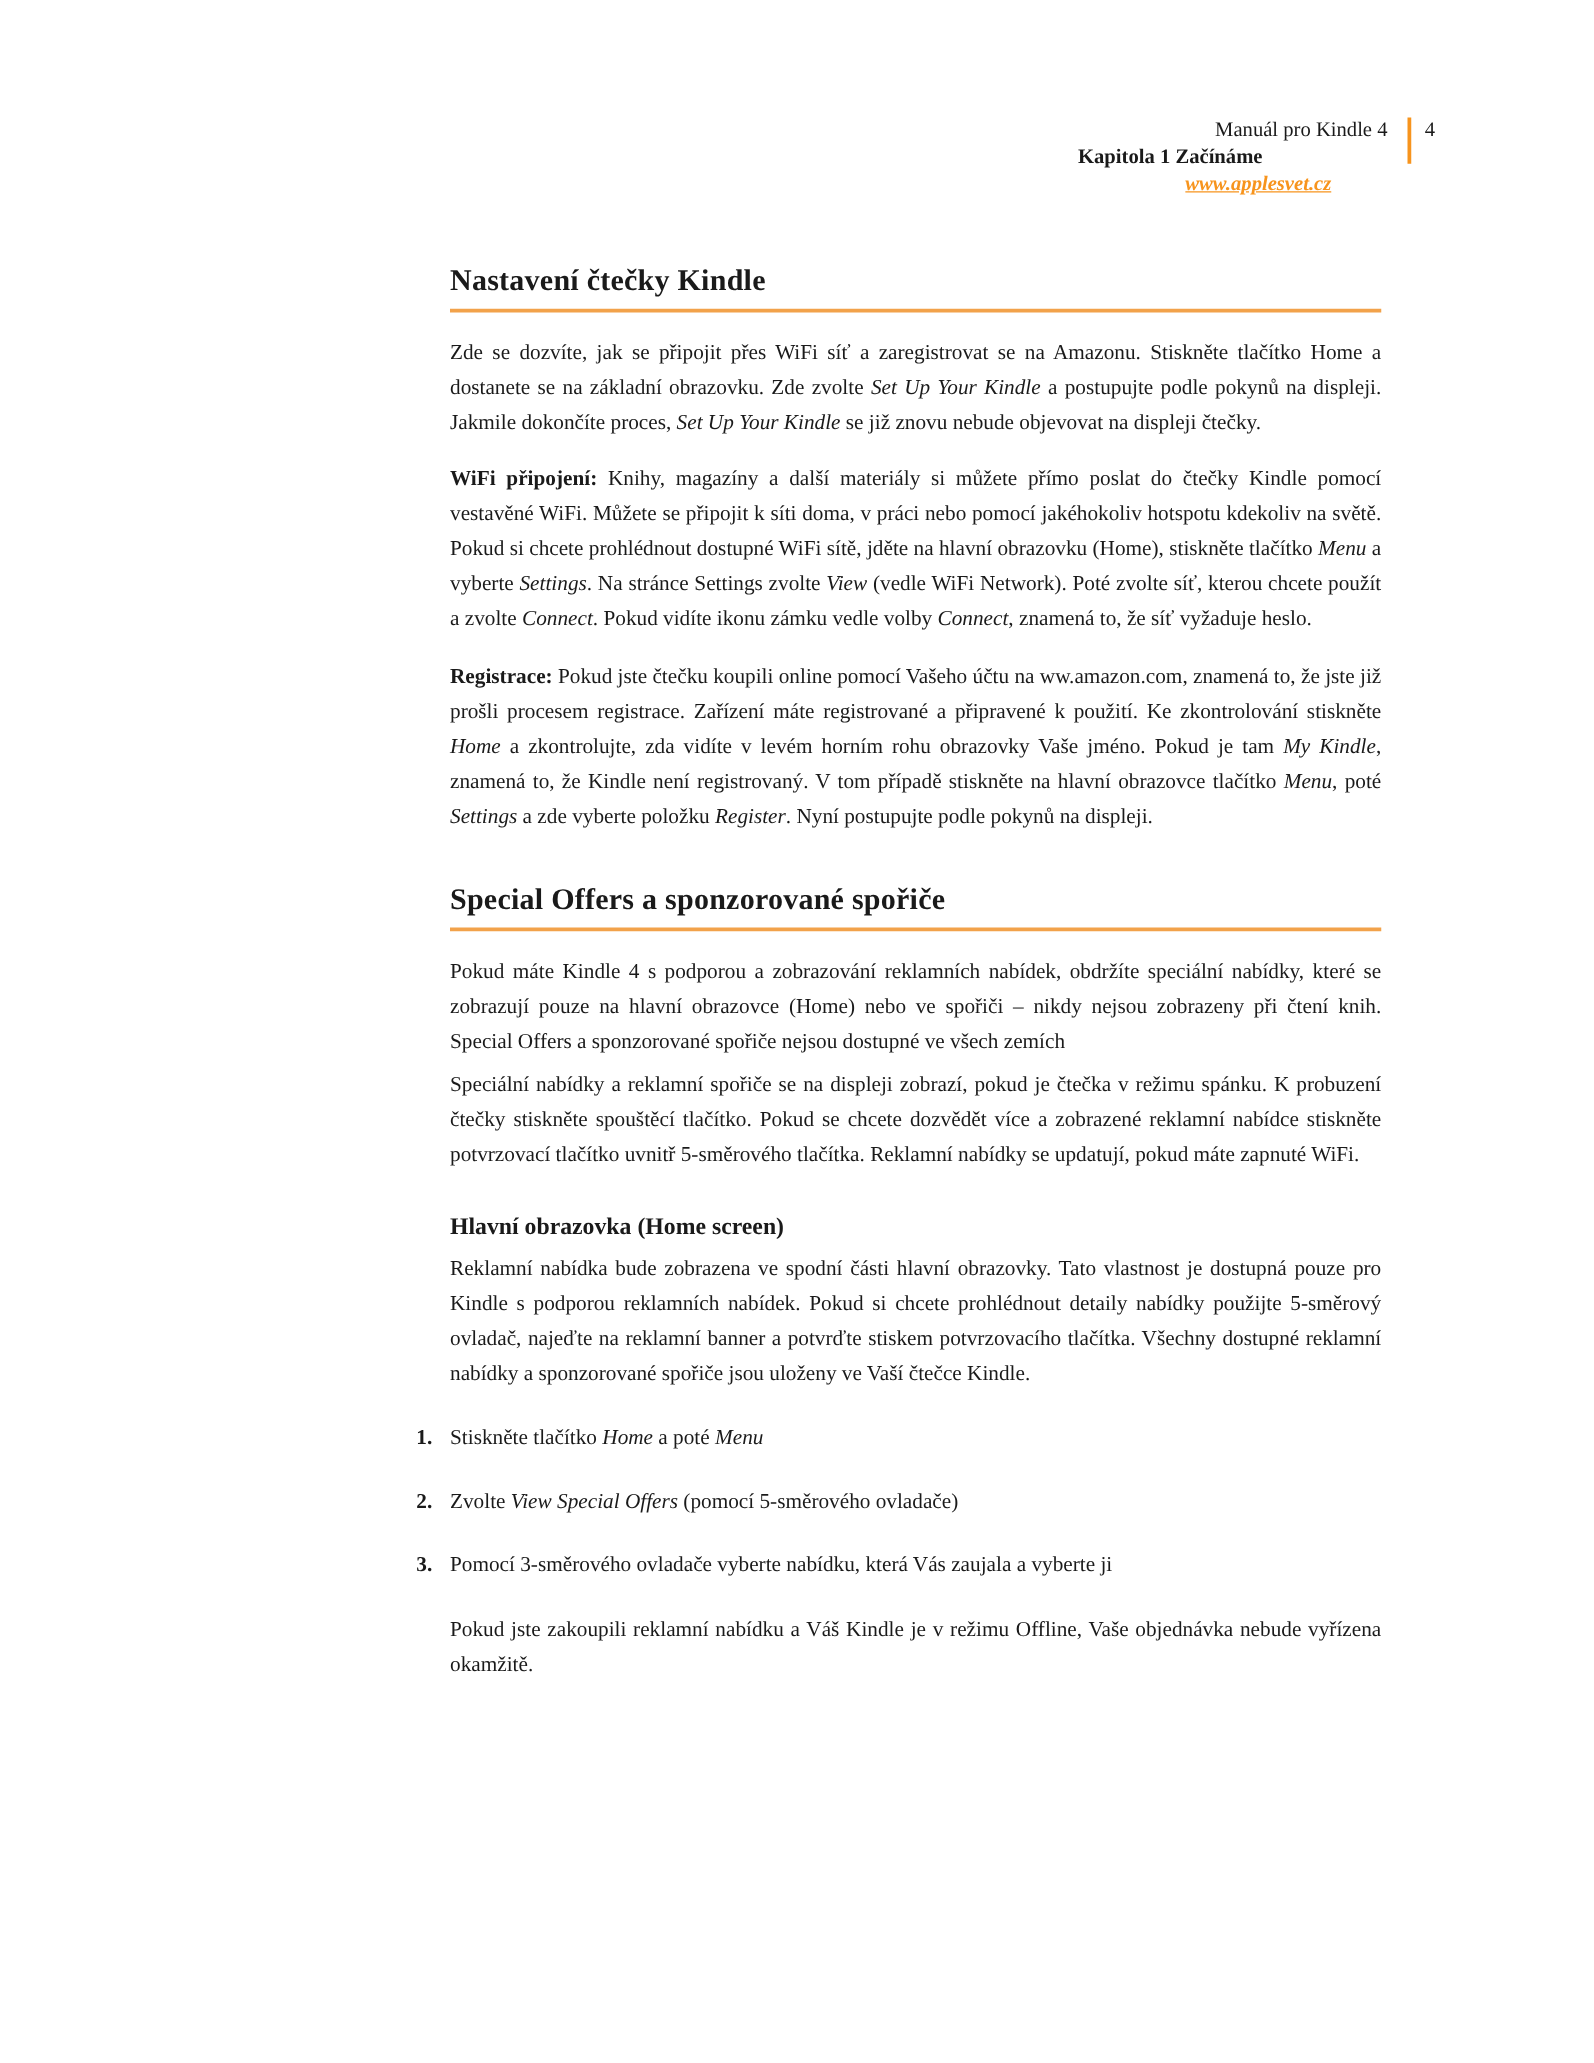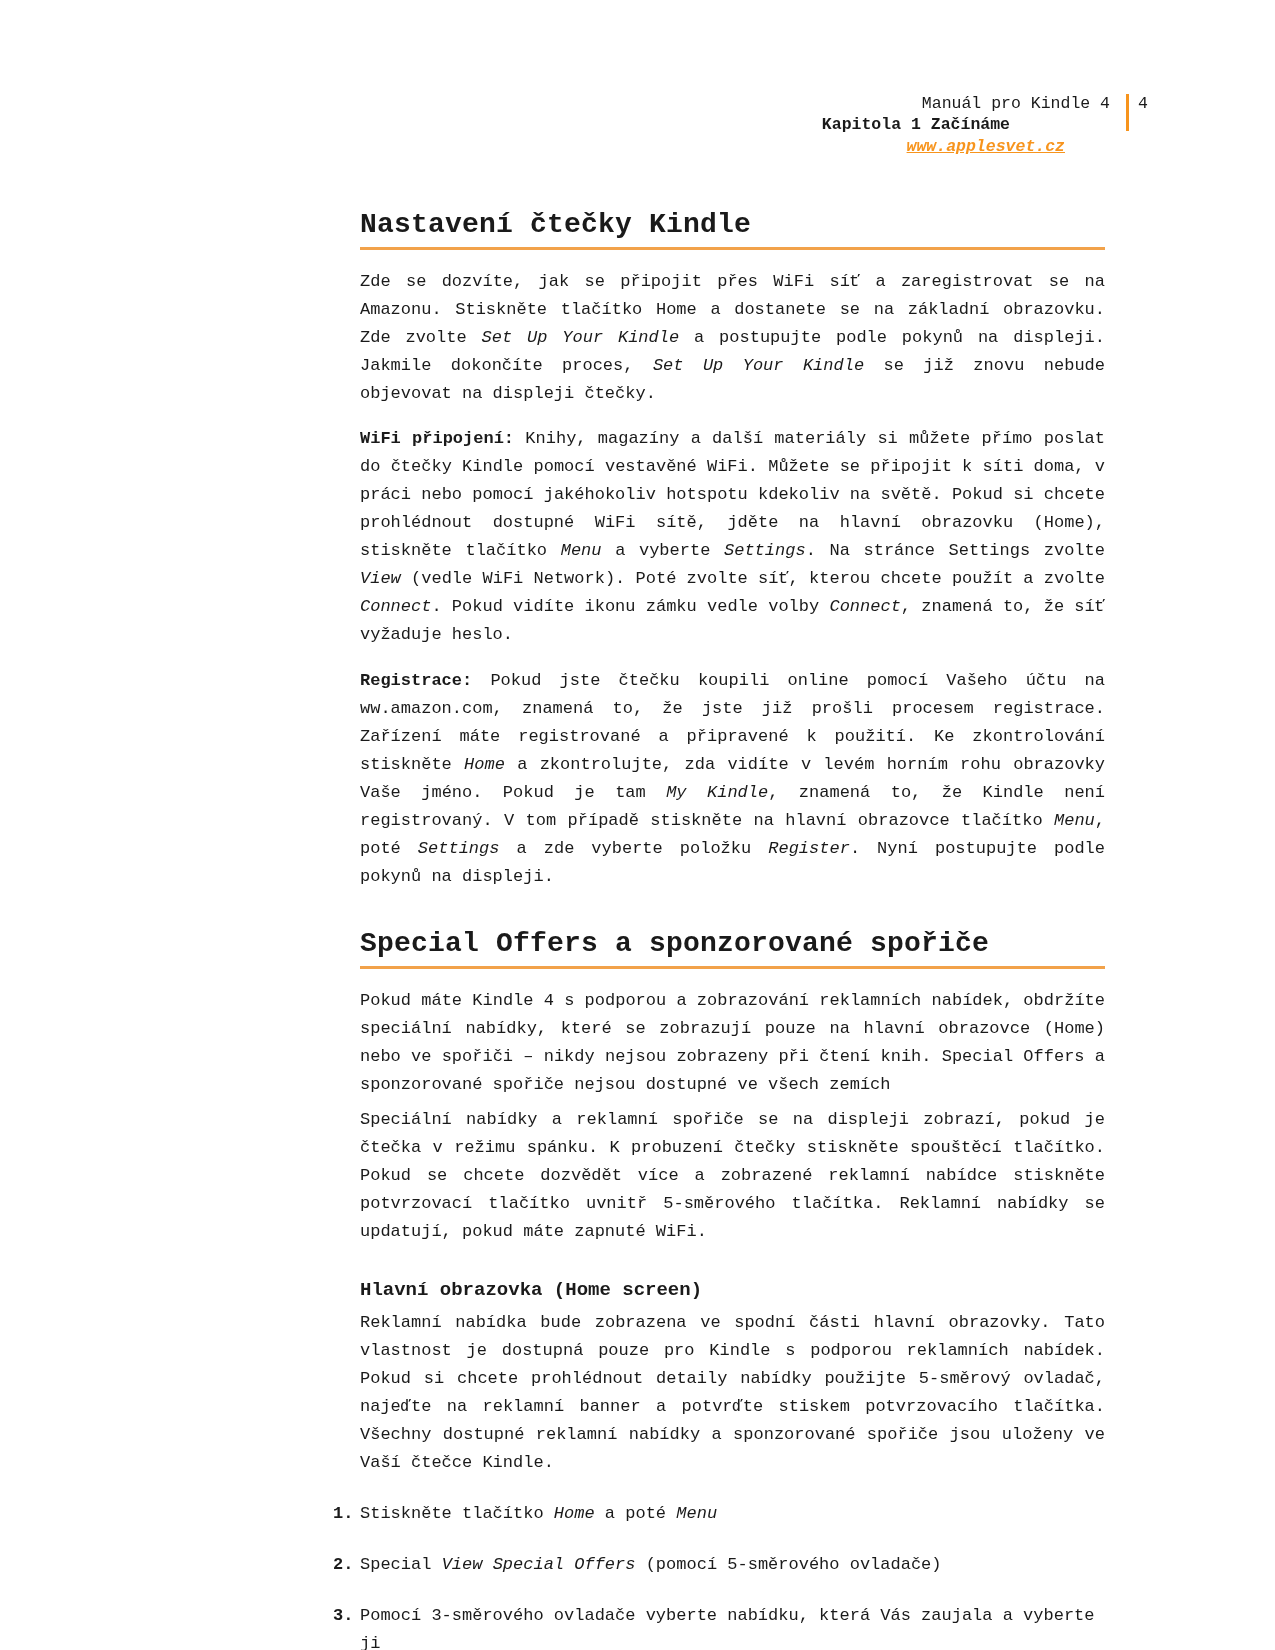--- a/index.html
+++ b/index.html
@@ -5,21 +5,21 @@
   :root{
     --accent:#F7941D;
     --rule:#F2A24A;
     --ink:#1a1a1a;
   }
   html,body{margin:0;padding:0;background:#fff;}
   .page{
     position:relative;
     width:1275px;height:1650px;
     background:#fff;color:var(--ink);
-    font-family:Liberation Mono, monospace;
+    font-family:Liberation Serif, serif;
     overflow:hidden;
   }
 
   
   .hdr{
     position:absolute;top:93px;right:125px;width:330px;
     font-size:16.5px;line-height:21px;text-align:right;
   }
   .hdr-line1{padding-right:40px;font-weight:400;}
   .hdr-line2{padding-right:140px;font-weight:700;}
@@ -33,21 +33,21 @@
     width:3px;height:37px;background:var(--accent);
   }
   .hdr-pnum{position:absolute;top:0;right:2px;font-weight:400;}
 
   
   .content{position:absolute;left:360px;top:172px;width:745px;}
 
   p{margin:0;font-size:17px;line-height:28px;text-align:justify;}
 
   .h-small{margin:0;font-size:19px;font-weight:700;line-height:24px;}
-  .h-big{margin:0;font-size:28px;font-weight:700;line-height:30px;letter-spacing:0.2px;}
+  .h-big{margin:0;font-size:24px;font-weight:700;line-height:30px;letter-spacing:0.2px;}
   .rule{height:3px;background:var(--rule);border:0;margin:7px 0 0 0;width:100%;}
 
   .activity-wrap{position:relative;}
   .activity-icon{
     position:absolute;left:-62px;top:27px;
     width:30px;height:30px;border-radius:50%;
     border:5px solid #151515;
   }
   .activity-icon::after{
     content:"";position:absolute;inset:2px;border-radius:50%;
@@ -103,21 +103,21 @@
     <h3 class="h-small mt-sub">Hlavní obrazovka (Home screen)</h3>
     <p class="mt-subp">Reklamní nabídka bude zobrazena ve spodní části hlavní obrazovky. Tato vlastnost je dostupná pouze pro Kindle s podporou reklamních nabídek. Pokud si chcete prohlédnout detaily nabídky použijte 5-směrový ovladač, najeďte na reklamní banner a potvrďte stiskem potvrzovacího tlačítka. Všechny dostupné reklamní nabídky a sponzorované spořiče jsou uloženy ve Vaší čtečce Kindle.</p>
 
 
     <div class="step">
       <span class="step-num">1.</span>
       <span class="step-text"><span>Stiskněte tlačítko </span><span style="font-style: italic;">Home</span><span> a poté </span><span style="font-style: italic;">Menu</span></span>
     </div>
     <div class="step">
       <span class="step-num">2.</span>
-      <span class="step-text"><span>Special </span><span style="font-style: italic;">View Special Offers</span><span> (pomocí 5-směrového ovladače)</span></span>
+      <span class="step-text"><span>Zvolte </span><span style="font-style: italic;">View Special Offers</span><span> (pomocí 5-směrového ovladače)</span></span>
     </div>
     <div class="step">
       <span class="step-num">3.</span>
       <span class="step-text"><span>Pomocí 3-směrového ovladače vyberte nabídku, která Vás zaujala a vyberte ji</span></span>
     </div>
 
     <p class="note">Pokud jste zakoupili reklamní nabídku a Váš Kindle je v režimu Offline, Vaše objednávka nebude vyřízena okamžitě.</p>
 
   </div>
 </div>

